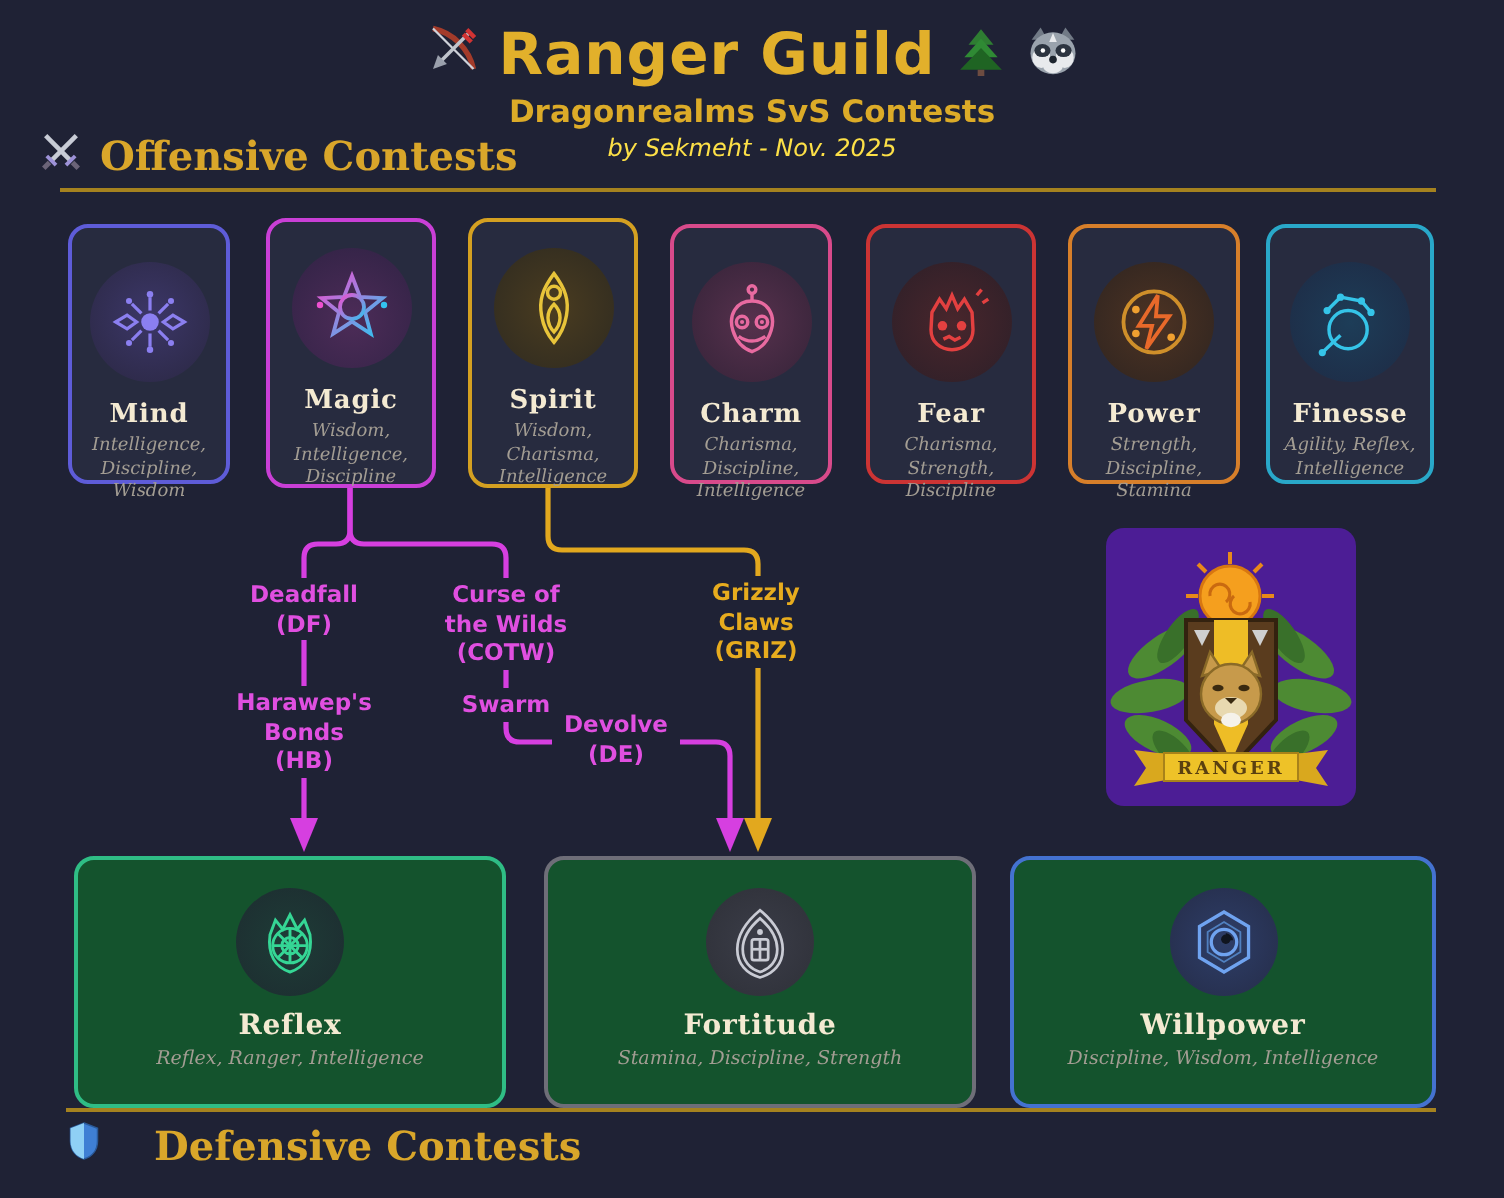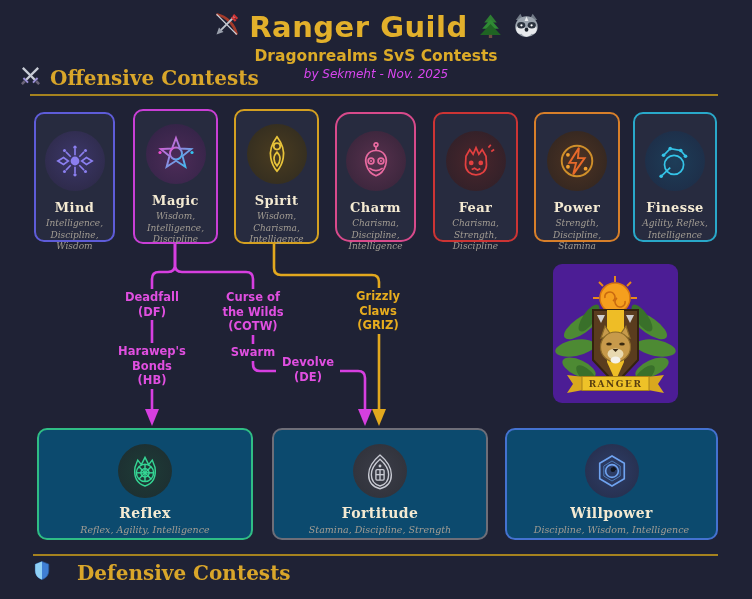--- a/index.html
+++ b/index.html
@@ -3,36 +3,36 @@
 <meta charset="utf-8">
 <style>
   html,body{margin:0;padding:0;background:#181a2a;}
   .stage{position:relative;width:752px;height:599px;background:#1f2235;overflow:hidden;
          font-family:"DejaVu Sans",sans-serif;color:#f4ead2;}
   
   .hdr{position:absolute;top:10px;left:0;right:0;text-align:center;z-index:2;}
   .title-row{display:flex;justify-content:center;align-items:center;gap:10px;}
   .page-title{font-size:29px;font-weight:bold;color:#e2b02b;letter-spacing:0.5px;}
   .subtitle{margin-top:3px;font-size:15.5px;font-weight:bold;color:#dcab28;}
-  .byline{margin-top:2px;font-size:12px;font-style:italic;color:#d946ef;}
+  .byline{margin-top:2px;font-size:12px;font-style:italic;color:#fde047;}
   
   .sec-hdr{position:absolute;display:flex;align-items:center;gap:8px;z-index:2;
            font-family:"DejaVu Serif",serif;font-weight:bold;font-size:20px;color:#d9a62a;}
   .rule{position:absolute;height:2px;background:#a5821f;z-index:1;}
   
   .card{position:absolute;border:2px solid #888;border-radius:10px;background:#272b3f;
         box-sizing:border-box;display:flex;flex-direction:column;align-items:center;z-index:2;}
   .card.top{top:112px;height:130px;padding-top:17px;}
   .card.tall{top:109px;height:135px;padding-top:13px;}
   .icon-circle{width:60px;height:60px;border-radius:50%;display:flex;align-items:center;justify-content:center;flex:0 0 auto;}
   .card-title{font-family:"DejaVu Serif",serif;font-weight:bold;font-size:13px;color:#f4ead2;
               margin-top:9px;letter-spacing:0.4px;}
   .card-attrs{font-family:"DejaVu Serif",serif;font-style:italic;font-size:9px;color:#a39d93;
               text-align:center;margin-top:3px;line-height:1.3;padding:0 4px;}
-  .card.bottom{top:428px;height:112px;padding-top:14px;background:#0c4a6e;}
+  .card.bottom{top:428px;height:126px;padding-top:14px;background:#14532d;}
   .card.bottom .icon-circle{width:54px;height:54px;}
   .card.bottom .card-title{font-size:14px;margin-top:7px;}
   .card.bottom .card-attrs{font-size:9.5px;margin-top:3px;}
   
   .ic-mind{background:radial-gradient(circle at 50% 45%,#3c3768,#2a2742);}
   .ic-magic{background:radial-gradient(circle at 50% 60%,#4d2c58,#2f2244);}
   .ic-spirit{background:radial-gradient(circle at 50% 50%,#4a3c20,#2e2a20);}
   .ic-charm{background:radial-gradient(circle at 50% 50%,#57314d,#342338);}
   .ic-fear{background:radial-gradient(circle at 50% 50%,#49262c,#2c1f28);}
   .ic-power{background:radial-gradient(circle at 50% 50%,#4d3323,#2e2420);}
@@ -196,21 +196,21 @@
       <svg width="42" height="42" viewBox="0 0 44 44" fill="none" stroke="#e8c43a" stroke-width="1.8">
         <path d="M22,4 C28,12 30,18 28.5,26 C27.5,32 25,36.5 22,40 C19,36.5 16.5,32 15.5,26 C14,18 16,12 22,4 Z"></path>
         <circle cx="22" cy="14" r="3.4"></circle>
         <path d="M22,20 C26.2,24 26.2,30 22,34.5 C17.8,30 17.8,24 22,20 Z"></path>
       </svg>
     </div>
     <div class="card-title">Spirit</div>
     <div class="card-attrs">Wisdom, Charisma, Intelligence</div>
   </div>
 
-  <div class="card top" style="left: 335px; width: 81px; border-color: rgb(216, 74, 139); border-radius: 15px;">
+  <div class="card top" style="left: 335px; width: 81px; border-color: rgb(216, 74, 139);">
     <div class="icon-circle ic-charm">
       <svg width="42" height="42" viewBox="0 0 44 44" fill="none" stroke="#e86aa0" stroke-width="1.8">
         <path d="M22,11 C30.5,11 34.5,18.5 32,26.5 C30.2,32.5 26.5,36 22,37.5 C17.5,36 13.8,32.5 12,26.5 C9.5,18.5 13.5,11 22,11 Z"></path>
         <line x1="22" y1="11" x2="22" y2="6.5"></line>
           <circle cx="22" cy="5" r="2"></circle>
         <circle cx="16.8" cy="22" r="3"></circle>
           <circle cx="16.8" cy="22" r="1.1" fill="#e86aa0" stroke="none"></circle>
         <circle cx="27.2" cy="22" r="3"></circle>
           <circle cx="27.2" cy="22" r="1.1" fill="#e86aa0" stroke="none"></circle>
         <path d="M15,29.5 Q22,34.5 29,29.5"></path>
@@ -321,21 +321,21 @@
         <path d="M11,18 L14,10 L18,15 L22,7 L26,15 L30,10 L33,18 C34.5,29 30,36 22,38.5 C14,36 9.5,29 11,18 Z"></path>
         <circle cx="22" cy="24" r="9.5"></circle>
         <circle cx="22" cy="24" r="4.5"></circle>
         <line x1="22" y1="14.5" x2="22" y2="33.5"></line>
         <line x1="12.5" y1="24" x2="31.5" y2="24"></line>
         <line x1="15.3" y1="17.3" x2="28.7" y2="30.7"></line>
         <line x1="28.7" y1="17.3" x2="15.3" y2="30.7"></line>
       </svg>
     </div>
     <div class="card-title">Reflex</div>
-    <div class="card-attrs">Reflex, Agility, Intelligence</div>
+    <div class="card-attrs">Reflex, Ranger, Intelligence</div>
   </div>
 
   <div class="card bottom" style="left: 272px; width: 216px; border-color: rgb(110, 110, 120);">
     <div class="icon-circle ic-fort">
       <svg width="40" height="40" viewBox="0 0 44 44" fill="none" stroke="#c9cbd4" stroke-width="1.5">
         <path d="M22,4.5 C31,12 34.5,19.5 34.5,26 C34.5,34 29.5,39.5 22,41.5 C14.5,39.5 9.5,34 9.5,26 C9.5,19.5 13,12 22,4.5 Z"></path>
         <path d="M22,9 C29,15 31.5,21 31.5,26 C31.5,32.5 27.5,36.8 22,38.5 C16.5,36.8 12.5,32.5 12.5,26 C12.5,21 15,15 22,9 Z"></path>
         <circle cx="22" cy="16.5" r="1.6" fill="#c9cbd4" stroke="none"></circle>
         <rect x="17.5" y="20.5" width="9" height="11.5" rx="1.2"></rect>
         <line x1="22" y1="20.5" x2="22" y2="32"></line>

